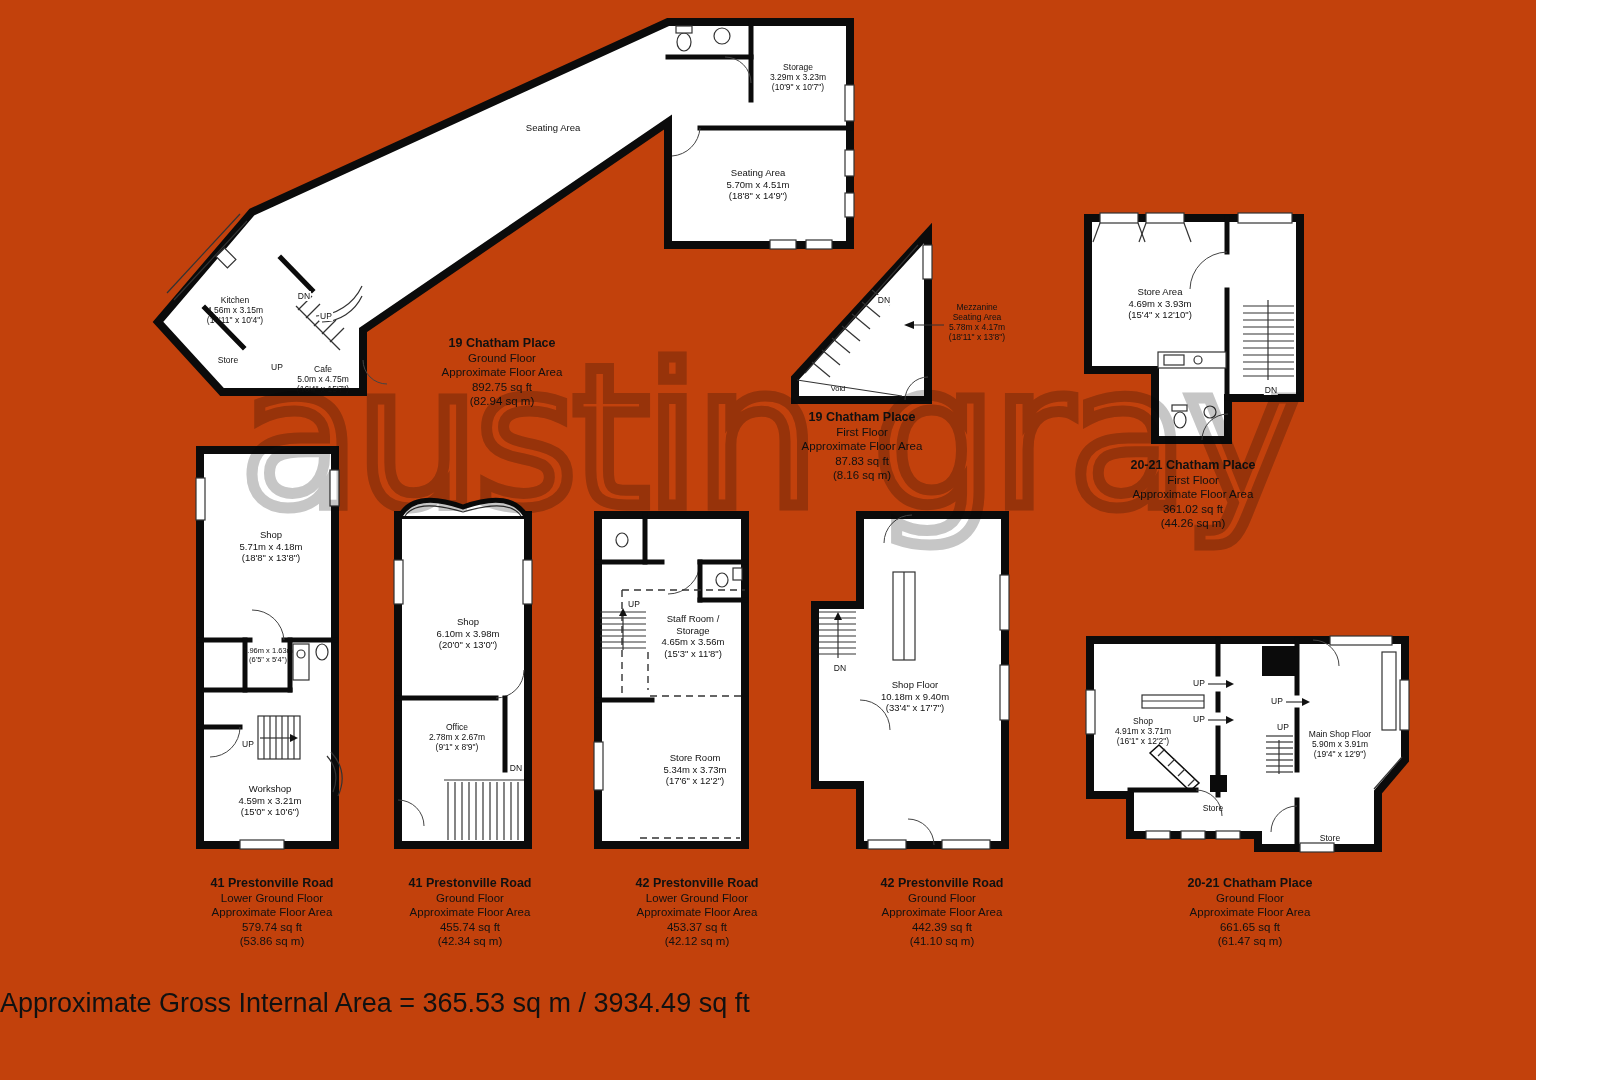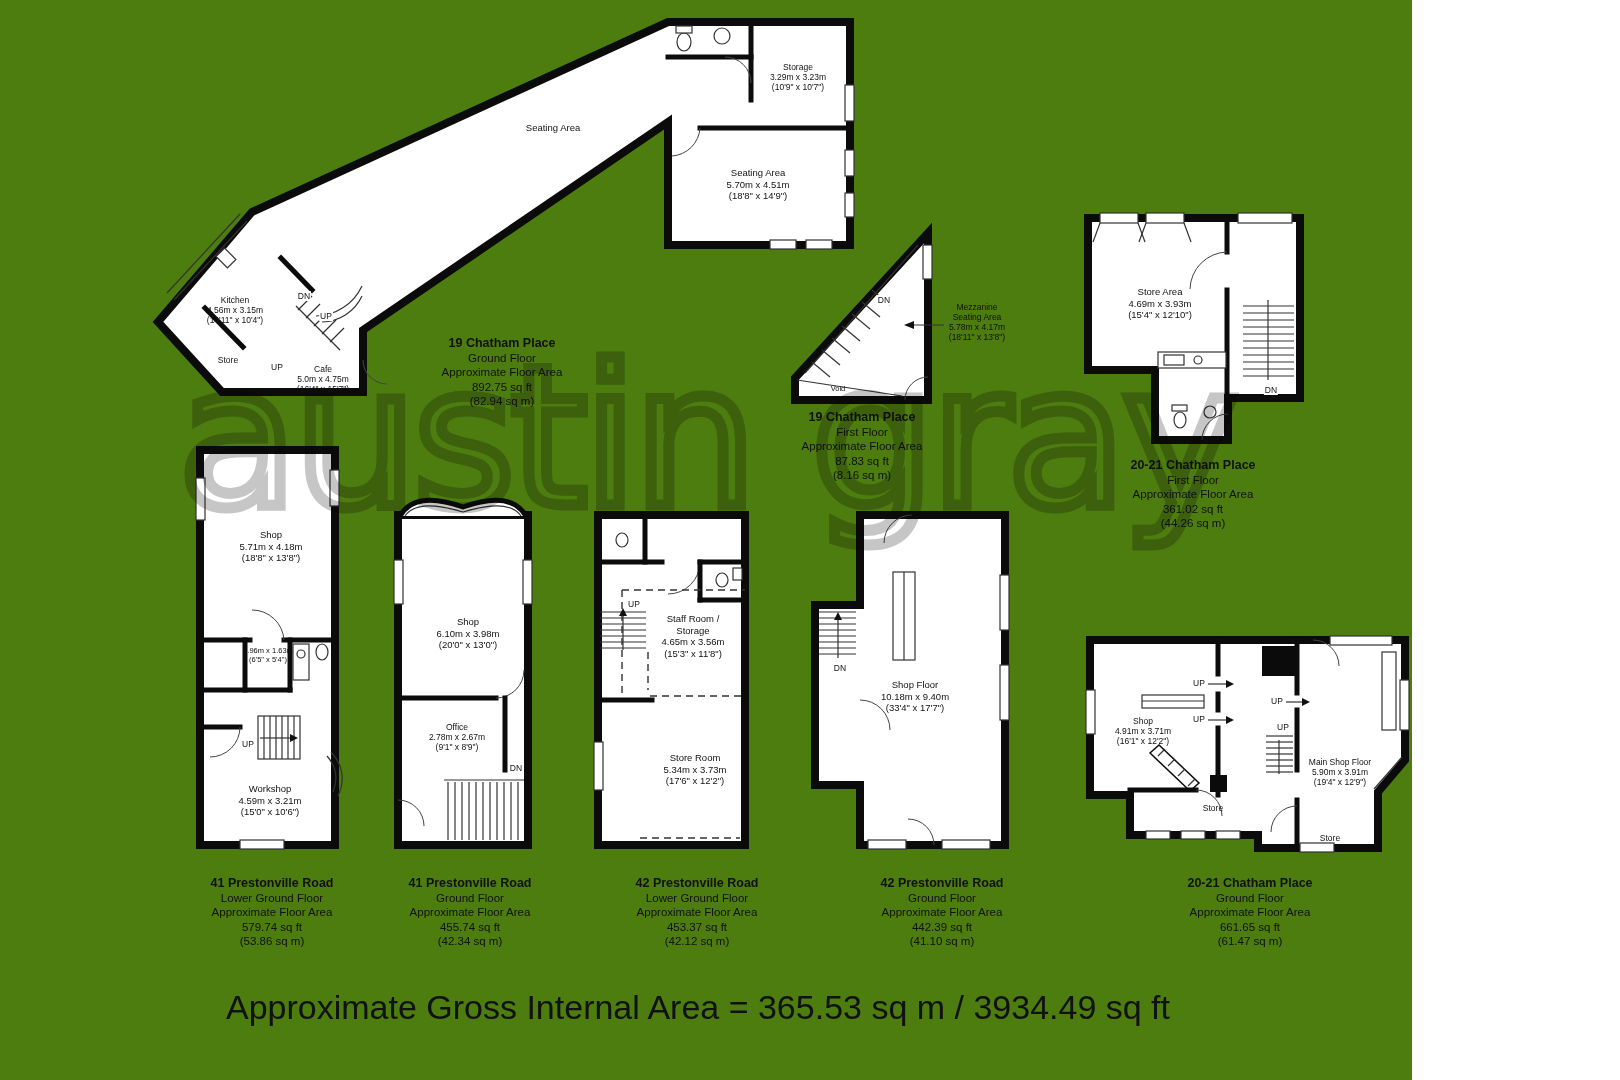--- a/index.html
+++ b/index.html
@@ -1,16 +1,16 @@
 <!DOCTYPE html>
 <html><head>
 <meta charset="utf-8">
 <style>
   html,body{margin:0;padding:0;background:#fff;}
-  .stage{position:relative;width:1412px;height:1080px;background:#4d7c0f;overflow:hidden;
+  .stage{position:relative;width:1536px;height:1080px;background:#c2410c;overflow:hidden;
          font-family:"Liberation Sans",sans-serif;color:#111;}
   svg.plans{position:absolute;left:0;top:0;z-index:1;}
   .wall{stroke:#0b0b0b;stroke-width:8;fill:#fff;stroke-linejoin:miter;}
   .iw{stroke:#0b0b0b;stroke-width:5;fill:none;stroke-linecap:square;}
   .thin{stroke:#333;stroke-width:1.2;fill:none;}
   .arc{stroke:#444;stroke-width:1;fill:none;}
   .win{fill:#fff;stroke:#333;stroke-width:1.2;}
   .fix{fill:#fff;stroke:#333;stroke-width:1.2;}
   .dash{stroke:#333;stroke-width:1.4;stroke-dasharray:7 5;fill:none;}
   .rl{position:absolute;transform:translate(-50%,-50%);text-align:center;
@@ -19,21 +19,21 @@
   .rl.tiny{font-size:7.5px;line-height:9px;}
   .nav{position:absolute;transform:translate(-50%,-50%);font-size:8.5px;color:#111;
        z-index:2;background:#fff;padding:0 1px;white-space:nowrap;}
   .caption{position:absolute;transform:translateX(-50%);text-align:center;
            font-size:11.5px;line-height:14.5px;color:#111;z-index:2;white-space:nowrap;}
   .caption .ct{font-weight:bold;font-size:12.5px;}
   .watermark{position:absolute;left:50%;top:340px;transform:translateX(-50%);
              font-family:"DejaVu Sans",sans-serif;font-weight:400;font-size:195px;line-height:1;
              letter-spacing:-4px;color:transparent;-webkit-text-stroke:11px #c6c6c6;
              mix-blend-mode:multiply;z-index:3;pointer-events:none;white-space:nowrap;}
-  .footer1,.footer2{position:absolute;left:0;right:16px;text-align:center;font-size:34px;color:#111;z-index:2;}
+  .footer1,.footer2{position:absolute;left:0;right:16px;font-size:27px;color:#111;z-index:2;}
   .footer1{top:988px;}
   .footer2{top:1021px;}
 </style>
 </head>
 <body>
 
 <div class="stage">
 
 <svg class="plans" width="1620" height="1080" viewBox="0 0 1620 1080">
 
@@ -374,21 +374,21 @@
       <div>10.18m x 9.40m</div>
       <div>(33'4" x 17'7")</div>
 </div>
 <div class="nav" style="left:840px;top:668px">DN</div>
 
 <div class="rl small" style="left:1143px;top:731px">
   <div>Shop</div>
       <div>4.91m x 3.71m</div>
       <div>(16'1" x 12'2")</div>
 </div>
-<div class="rl small" style="left:1340px;top:772px">
+<div class="rl small" style="left:1340px;top:744px">
   <div>Main Shop Floor</div>
       <div>5.90m x 3.91m</div>
       <div>(19'4" x 12'9")</div>
 </div>
 <div class="rl small" style="left:1213px;top:808px">Store</div>
 <div class="rl small" style="left:1330px;top:838px">Store</div>
 <div class="nav" style="left:1199px;top:683px">UP</div>
 <div class="nav" style="left:1277px;top:701px">UP</div>
 <div class="nav" style="left:1199px;top:719px">UP</div>
 <div class="nav" style="left:1283px;top:727px">UP</div>

